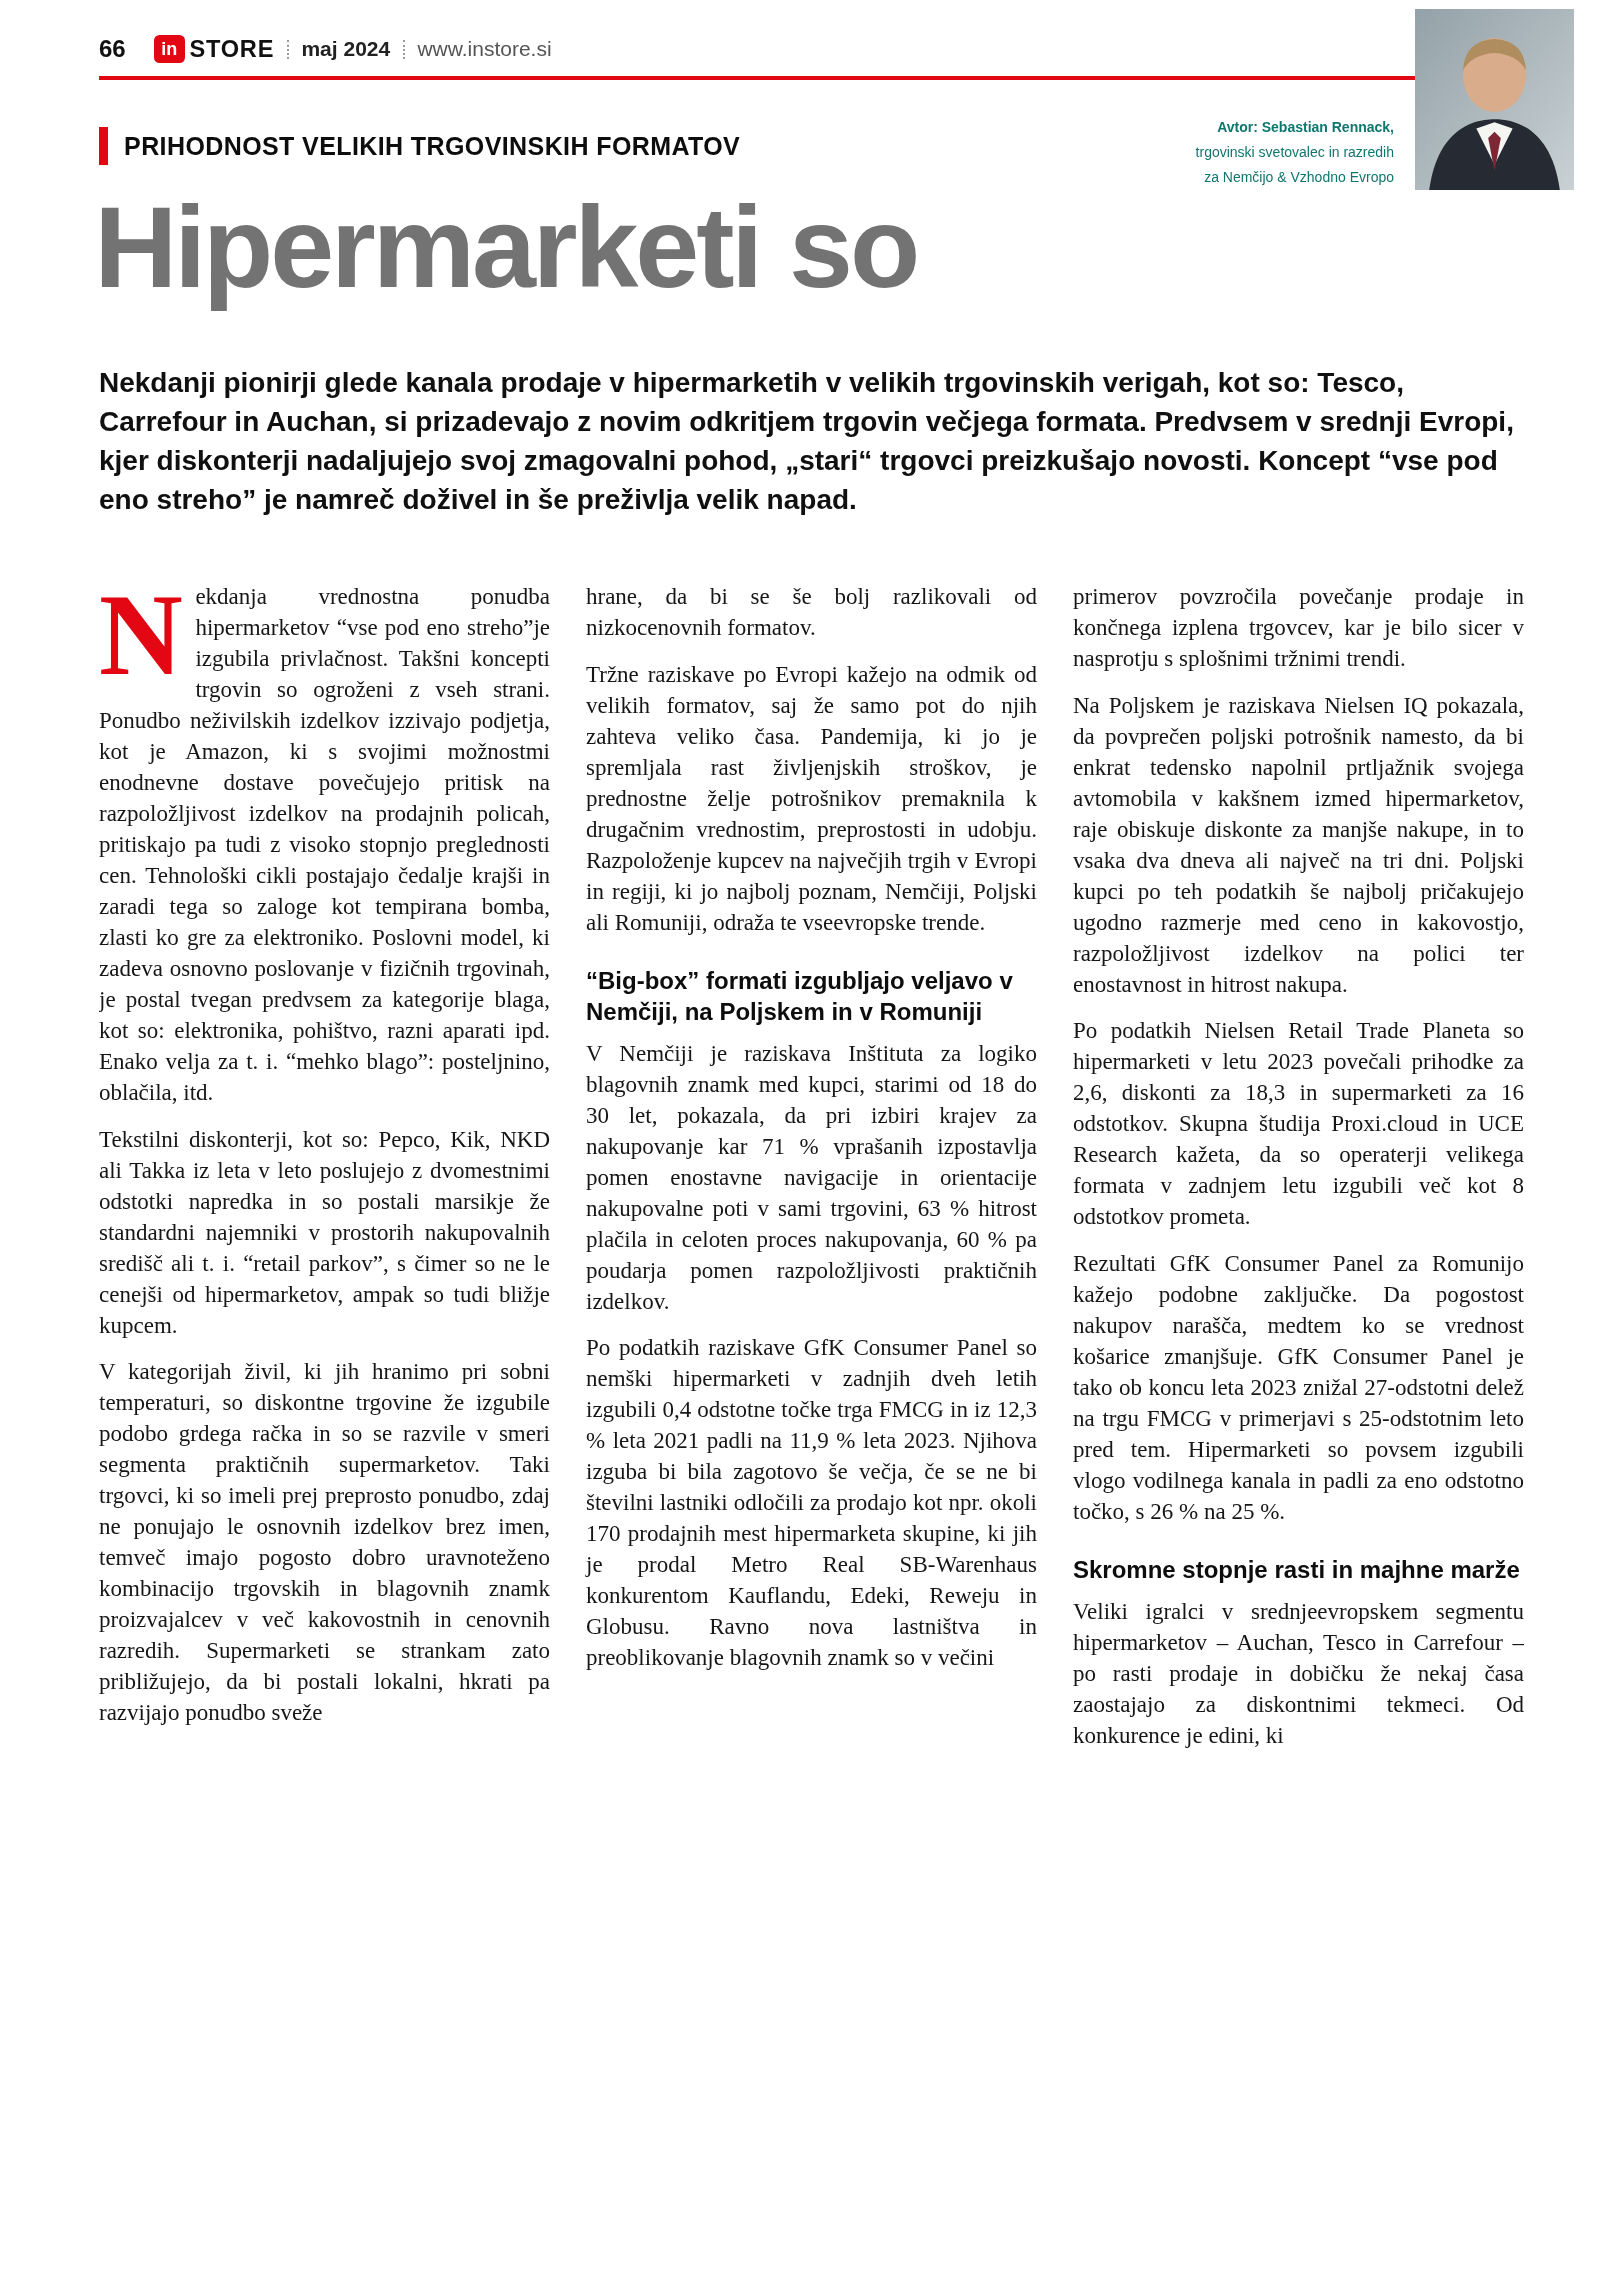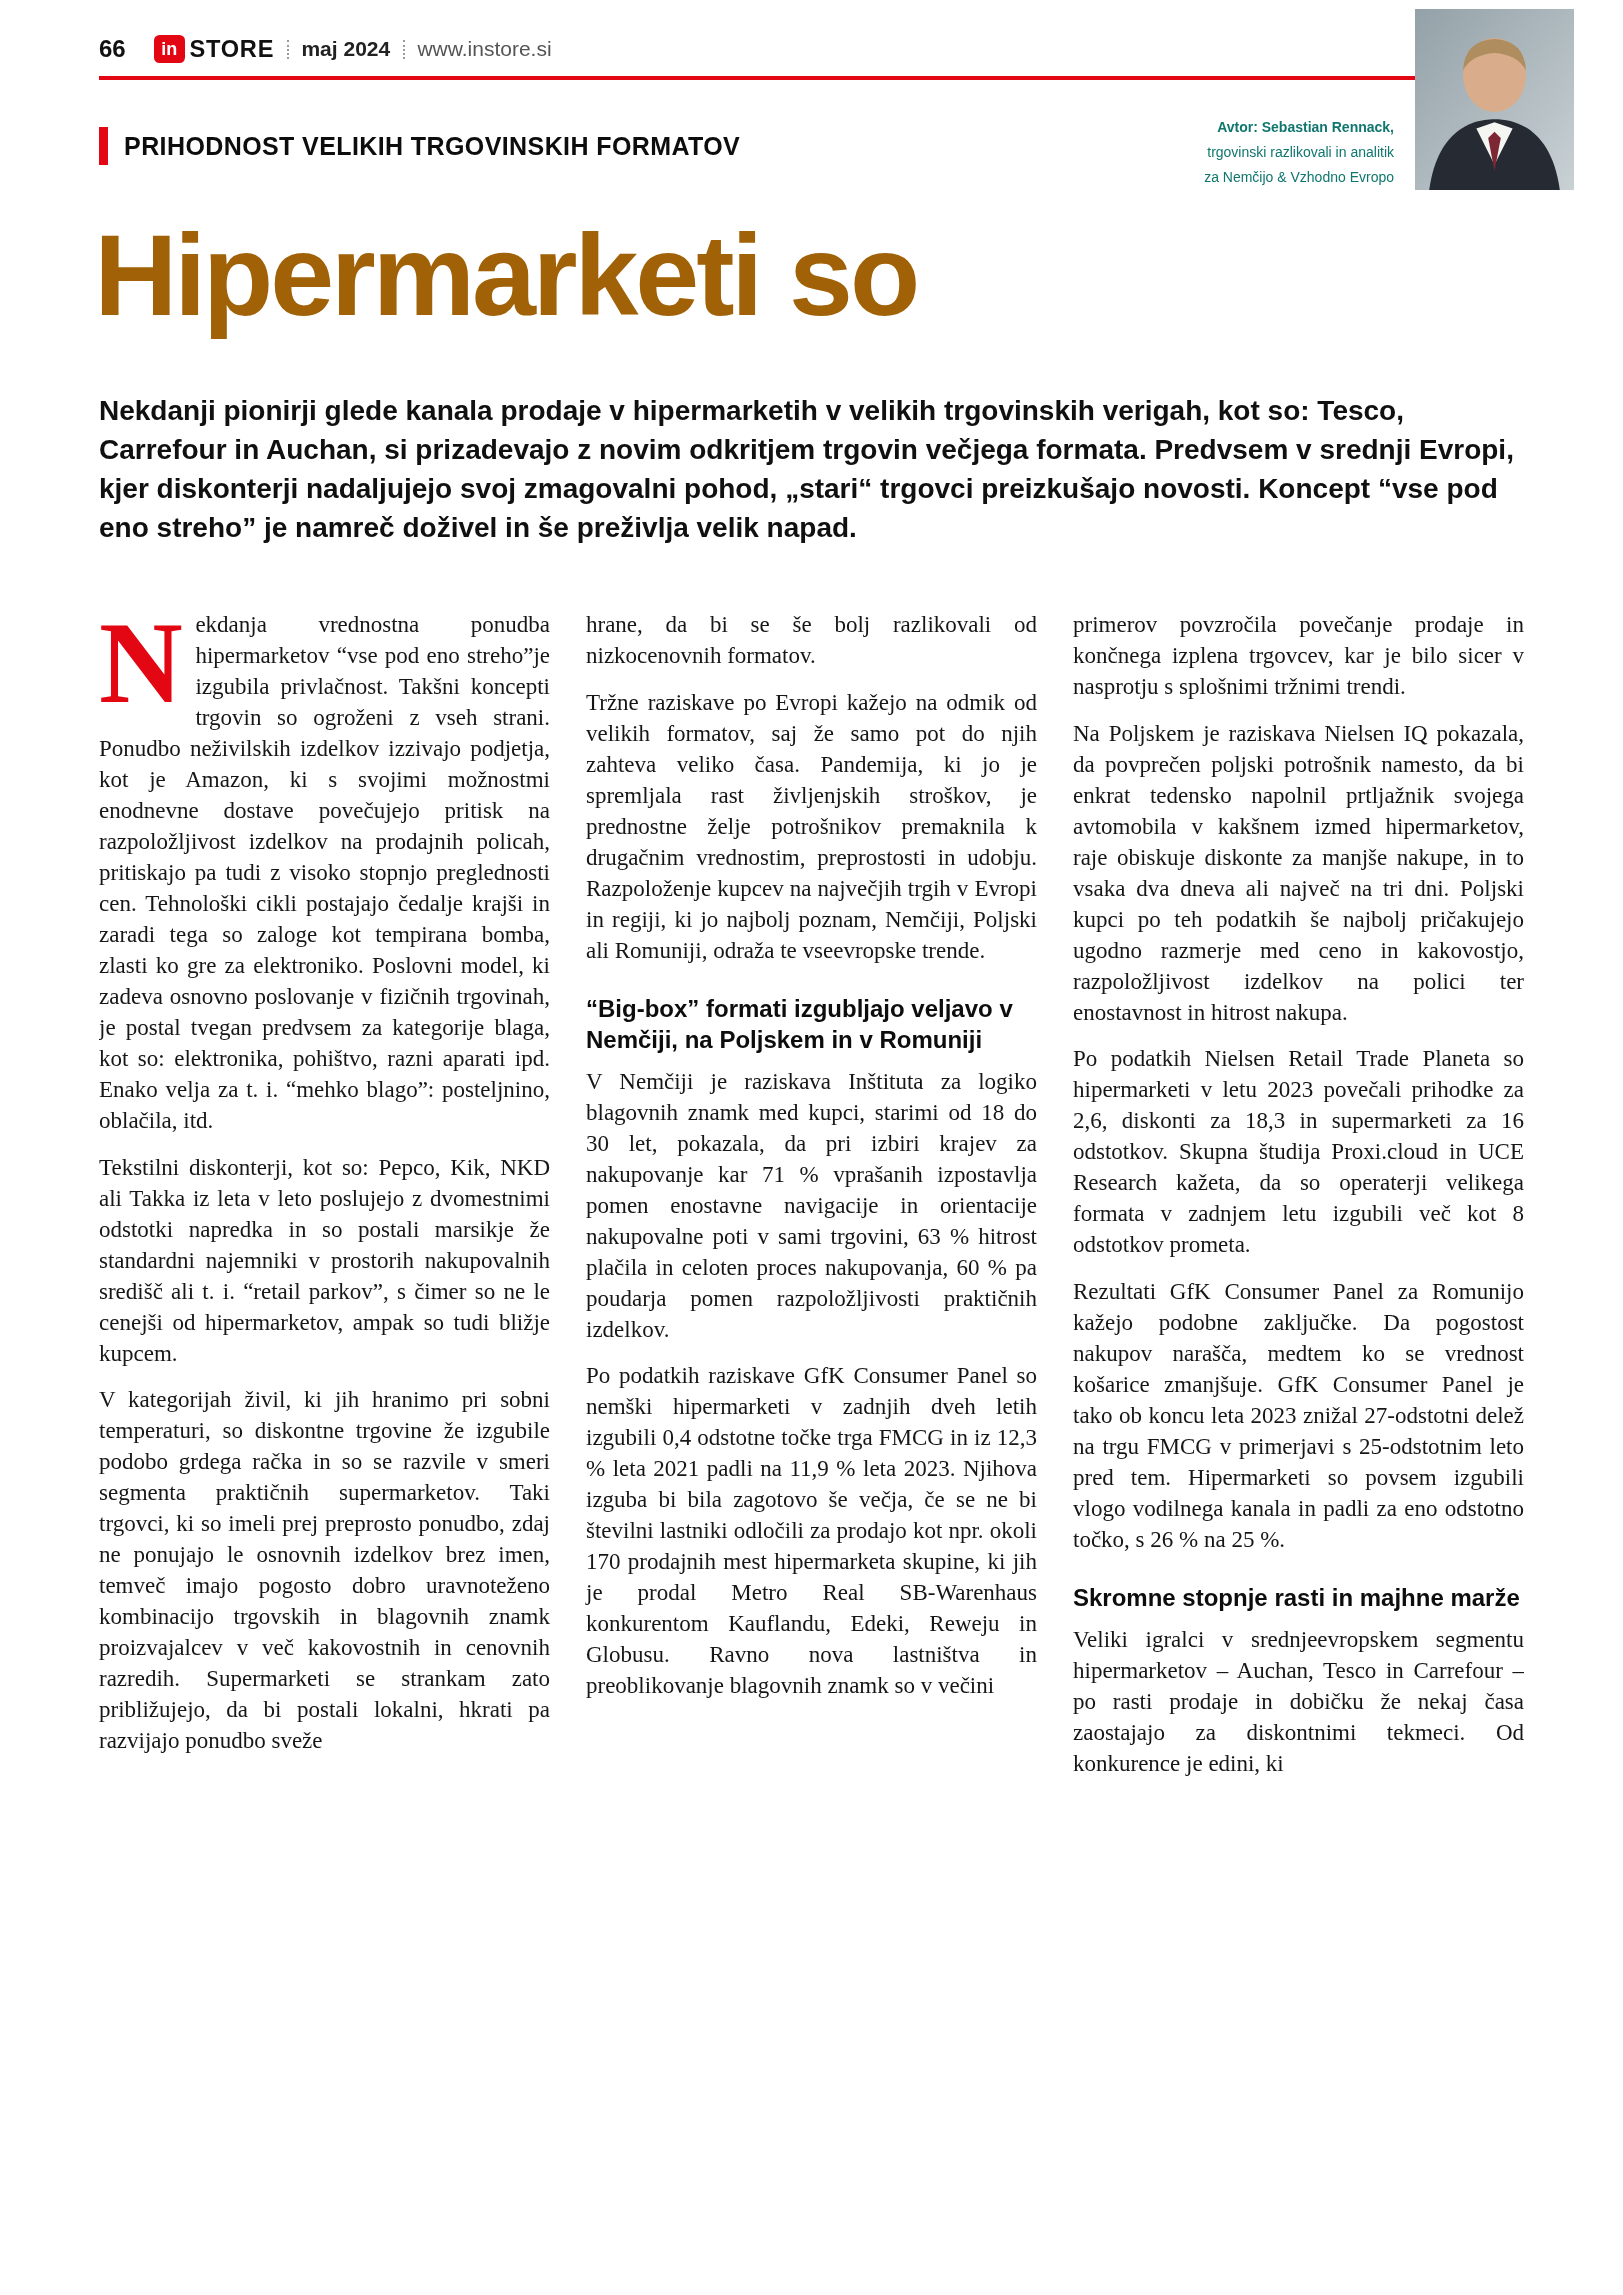--- a/index.html
+++ b/index.html
@@ -57,24 +57,24 @@
   .author-photo svg { display:block; width:100%; height:100%; }
   
   .kicker { display:flex; align-items:center; margin-top:47px; }
   .kicker-bar { width:9.4px; height:38px; background:#e30613; margin-right:15.7px; }
   .kicker-text {
     font-family:"Liberation Sans", sans-serif;
     font-weight:700; font-size:25px; letter-spacing:0.4px; color:#0d0d0d;
   }
   
   .headline {
-    margin-top:49px; margin-left:-4.7px;
+    margin-top:21px; margin-left:-4.7px;
     font-family:"Liberation Sans", sans-serif;
     font-weight:700; font-size:115px; line-height:1.07;
-    letter-spacing:-3.1px; color:#a16207;
+    letter-spacing:-3.1px; color:#737373;
   }
   
   .lead {
     margin-top:55px;
     font-family:"Liberation Sans", sans-serif;
     font-weight:700; font-size:28px; line-height:1.39; color:#101010;
   }
   
   .columns {
     margin-top:61px;
@@ -118,21 +118,21 @@
     <span class="divider"></span>
     <span class="issue">maj 2024</span>
     <span class="divider"></span>
     <span class="website">www.instore.si</span>
   </div>
 
   <div class="red-rule"></div>
 
   <div class="author-block">
     <div class="a-bold">Avtor: Sebastian Rennack,</div>
-    <div>trgovinski razlikovali in analitik</div>
+    <div>trgovinski svetovalec in razredih</div>
     <div>za Nemčijo &amp; Vzhodno Evropo</div>
   </div>
   <div class="author-photo">
     <svg viewBox="0 0 202 230" xmlns="http://www.w3.org/2000/svg">
       <defs>
         <linearGradient id="bg" x1="0" y1="0" x2="1" y2="1">
           <stop offset="0" stop-color="#93a1a8"></stop>
           <stop offset="1" stop-color="#c9d1d4"></stop>
         </linearGradient>
       </defs>

